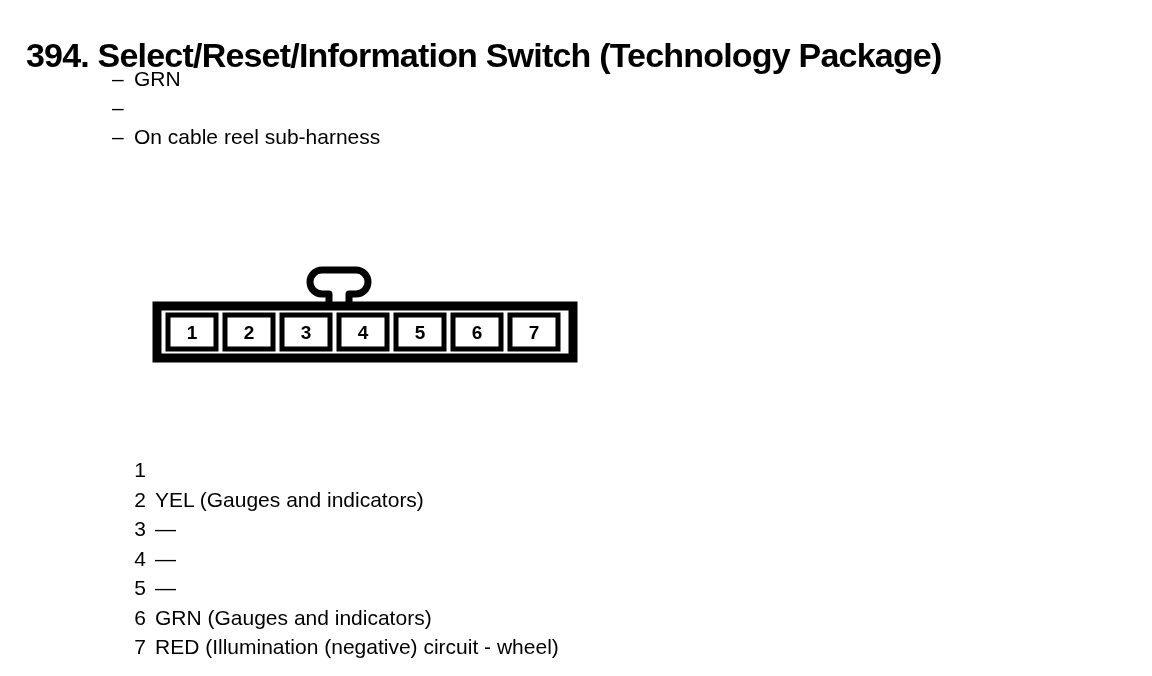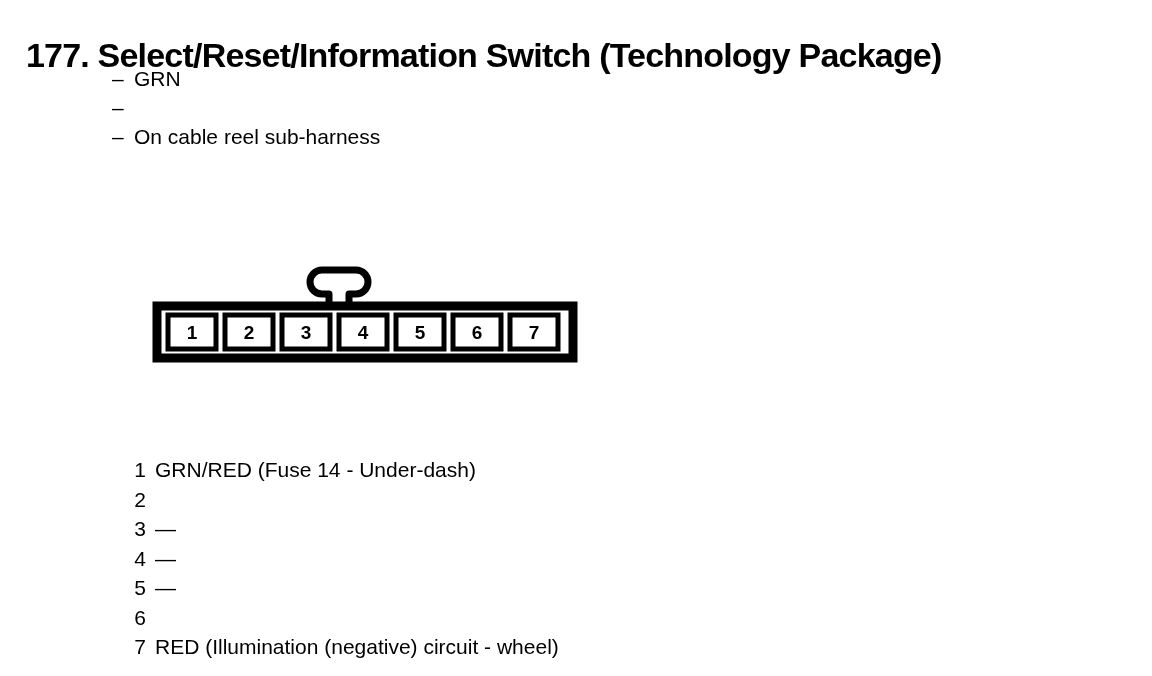--- a/index.html
+++ b/index.html
@@ -83,21 +83,21 @@
     text-align: right;
     margin-right: 9px;
   }
   .pin-desc {
     display: inline-block;
   }
 </style>
 </head>
 <body>
 
-<h1 class="page-title">177. Select/Reset/Information Switch (Technology Package)</h1>
+<h1 class="page-title">394. Select/Reset/Information Switch (Technology Package)</h1>
 
 <ul class="bullet-list">
   <li class="bullet-item">
     <span class="bullet-dash">–</span>
     <span>GRN</span>
   </li>
   <li class="bullet-item">
     <span class="bullet-dash">–</span>
   </li>
   <li class="bullet-item">
@@ -141,37 +141,38 @@
       <text x="270" y="81">5</text>
       <text x="327" y="81">6</text>
       <text x="384" y="81">7</text>
     </g>
   </svg>
 </div>
 
 <div class="pin-legend">
   <div class="pin-row">
     <span class="pin-number">1</span>
-    <span class="pin-desc">GRN/RED (Fuse 14 - Under-dash)</span>
   </div>
   <div class="pin-row">
     <span class="pin-number">2</span>
+    <span class="pin-desc">YEL (Gauges and indicators)</span>
   </div>
   <div class="pin-row">
     <span class="pin-number">3</span>
     <span class="pin-desc">—</span>
   </div>
   <div class="pin-row">
     <span class="pin-number">4</span>
     <span class="pin-desc">—</span>
   </div>
   <div class="pin-row">
     <span class="pin-number">5</span>
     <span class="pin-desc">—</span>
   </div>
   <div class="pin-row">
     <span class="pin-number">6</span>
+    <span class="pin-desc">GRN (Gauges and indicators)</span>
   </div>
   <div class="pin-row">
     <span class="pin-number">7</span>
     <span class="pin-desc">RED (Illumination (negative) circuit - wheel)</span>
   </div>
 </div>
 
 </body></html>

